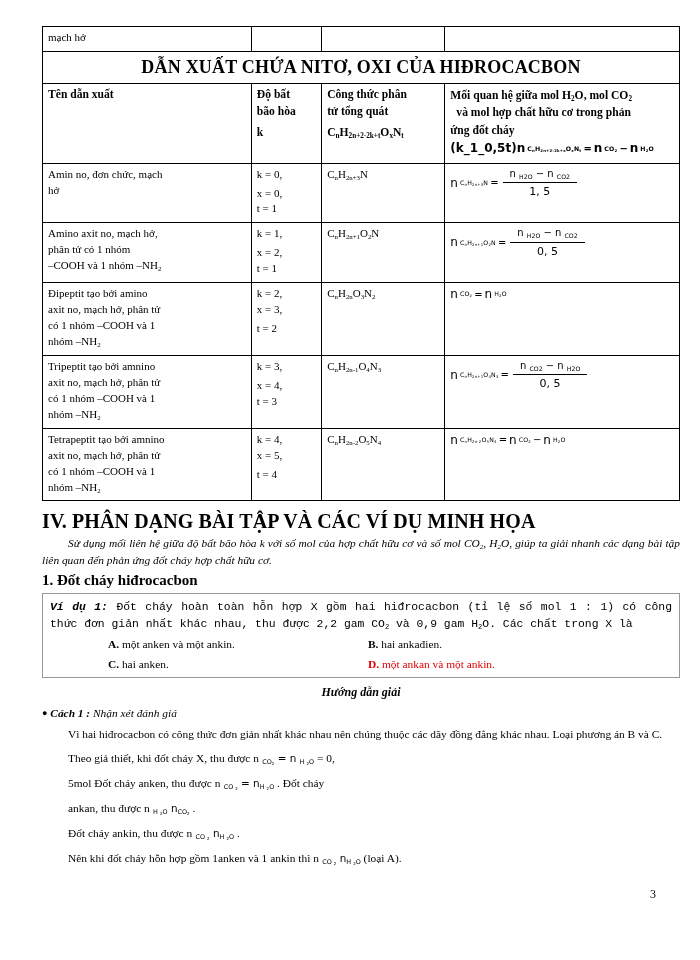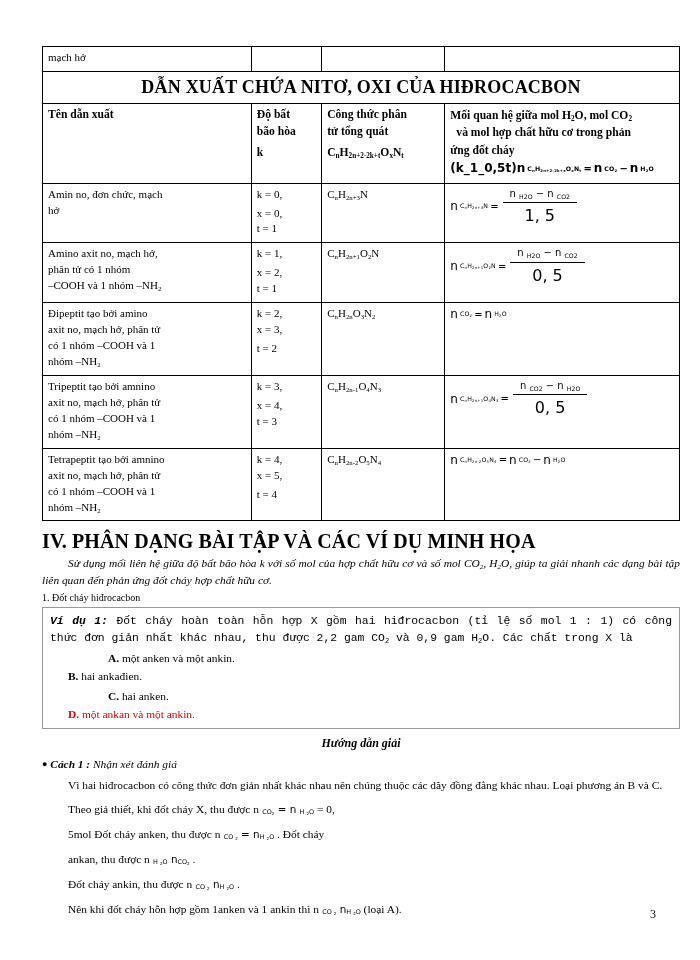--- a/index.html
+++ b/index.html
@@ -14,21 +14,20 @@
     color: #000000;
     position: relative;
     overflow: hidden;
   }
   .page {
     position: relative;
     width: 700px;
     height: 924px;
     box-sizing: border-box;
     padding: 26px 20px 0 42px;
-    margin-top: 20px;
   }
 
   
   table.chem-table {
     width: 100%;
     border-collapse: collapse;
     table-layout: fixed;
     font-size: 11px;
     line-height: 1.45;
   }
@@ -84,58 +83,57 @@
     margin: 0 2px;
   }
   .frac .num {
     border-bottom: 1px solid #000;
     padding: 0 7px 1px 7px;
     font-size: 10px;
     white-space: nowrap;
   }
   .frac .den {
     padding: 1px 7px 0 7px;
-    font-size: 16px;
+    font-size: 11px;
   }
   .fw { padding-top:4px; }
 
   
   .sec-heading {
     font-weight: bold;
     font-size: 20px;
     margin: 9px 0 2px 0;
     letter-spacing: 0.1px;
   }
   .intro-italic {
     font-style: italic;
     font-size: 11.4px;
     line-height: 1.42;
     text-align: justify;
     margin: 0 0 4px 0;
   }
   .intro-italic .ind { padding-left: 26px; }
   .sub-heading {
-    font-weight: normal;
-    font-size: 10px;
+    font-weight: bold;
+    font-size: 15px;
     margin: 3px 0 4px 0;
   }
 
   
   .example-box {
     border: 1px solid #999999;
     padding: 5px 7px 4px 7px;
     font-size: 11.4px;
     line-height: 1.5;
   }
   .example-box .stem { text-align: justify; font-family: Liberation Mono, monospace; }
   .example-box .vd { font-weight: bold; font-style: italic; }
   .answers {
     display: flex;
     margin-top: 2px;
-    flex-direction: column;
   }
   .answers .colA { width: 300px; padding-left: 58px; box-sizing: border-box; }
   .answers .colB { flex: 1; padding-left: 18px; box-sizing: border-box; }
   .ansrow { margin-top: 1px; }
   .ans-letter { font-weight: bold; }
   .ans-correct { color: #e00000; }
   .source {
     text-align: right;
     font-style: italic;
     font-size: 11.2px;

